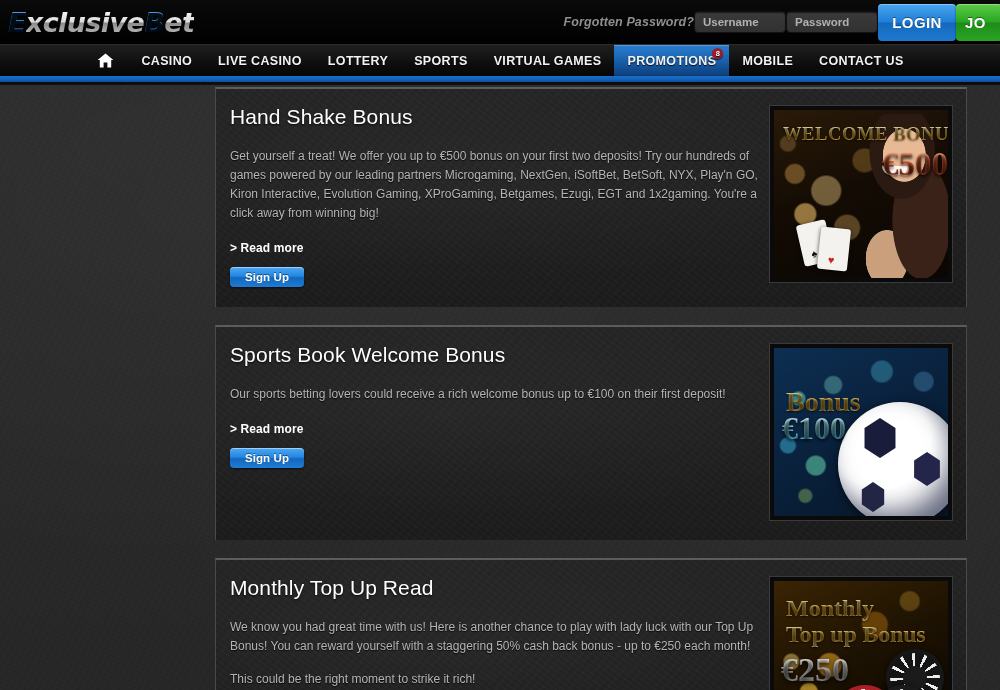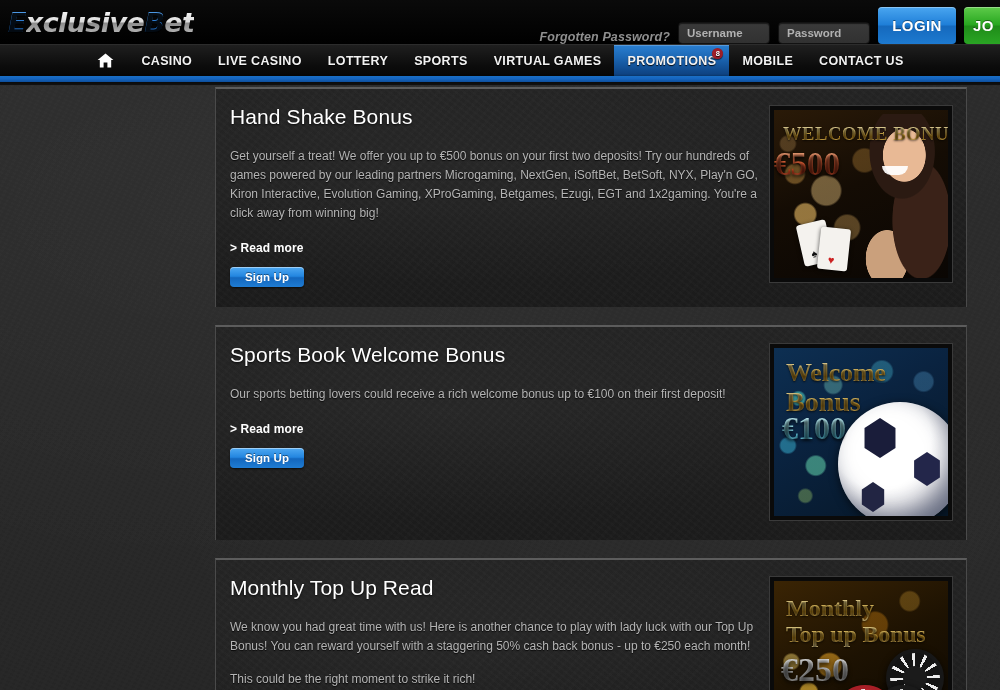--- a/index.html
+++ b/index.html
@@ -63,23 +63,23 @@
   }
   .logo .w1 {
     background: linear-gradient(180deg, #ffffff 0%, #dcdcdc 48%, #8c8c8c 52%, #c9c9c9 100%);
     -webkit-background-clip: text; background-clip: text;
     -webkit-text-fill-color: transparent;
   }
 
   .top-right {
     margin-left: auto;
     display: flex;
-    align-items: flex-end;
-    gap: 8px;
-    padding-right: 8px;
+    align-items: center;
+    gap: 0;
+    padding-right: 16px;
     height: 100%;
   }
   .forgot {
     color: #8f8f8f;
     font-size: 12.5px;
     font-style: italic;
     font-weight: 600;
     white-space: nowrap;
     letter-spacing: .1px;
   }
@@ -383,25 +383,26 @@
   .bn-gold {
     font-family: "Liberation Serif", serif;
     font-weight: 700;
     background: linear-gradient(180deg, #fff6d0 0%, #f3d271 35%, #c9931f 62%, #f7e3a4 100%);
     -webkit-background-clip: text; background-clip: text;
     -webkit-text-fill-color: transparent;
     text-shadow: 0 1px 2px rgba(0,0,0,.65);
   }
   .bn1 .t1 { top:14px; left:9px; font-size:18.5px; letter-spacing:.6px; white-space:nowrap; }
   .bn1 .t2 {
-    top:36px; left:0; font-size:33px; font-weight:700;
+    top:36px; left:21px; font-size:33px; font-weight:700;
     font-family:"Liberation Serif", serif;
     background: linear-gradient(180deg, #ffd9b0 0%, #e2643a 40%, #a83418 70%, #e6845c 100%);
     -webkit-background-clip:text; background-clip:text; -webkit-text-fill-color:transparent;
     text-shadow: 0 2px 3px rgba(0,0,0,.7);
+    text-align: right;
   }
   .bn2 .t1 { top:10px; left:12px; font-size:26px; letter-spacing:-.2px; }
   .bn2 .t2 { top:38px; left:12px; font-size:28px; }
   .bn2 .t3 {
     top:62px; left:8px; font-size:32px; font-weight:700;
     font-family:"Liberation Serif", serif;
     background: linear-gradient(180deg, #eafcff 0%, #a7ecf5 40%, #4fb6cf 72%, #d9f6fb 100%);
     -webkit-background-clip:text; background-clip:text; -webkit-text-fill-color:transparent;
     text-shadow: 0 2px 3px rgba(0,0,0,.7);
   }
@@ -512,21 +513,20 @@
         <button class="signup">Sign Up</button>
       </div>
       <div class="promo-right">
         <div class="banner bn2">
           <div class="banner-inner">
             <div class="bg"></div>
             <div class="ball"></div>
             <div class="hex h1"></div>
             <div class="hex h2"></div>
             <div class="hex h3"></div>
-            <div class="bn-txt t1 bn-gold">Welcome</div>
             <div class="bn-txt t2 bn-gold">Bonus</div>
             <div class="bn-txt t3">€100</div>
           </div>
         </div>
       </div>
     </div>
 
     <div class="promo-gap"></div>
 
     <div class="promo">

